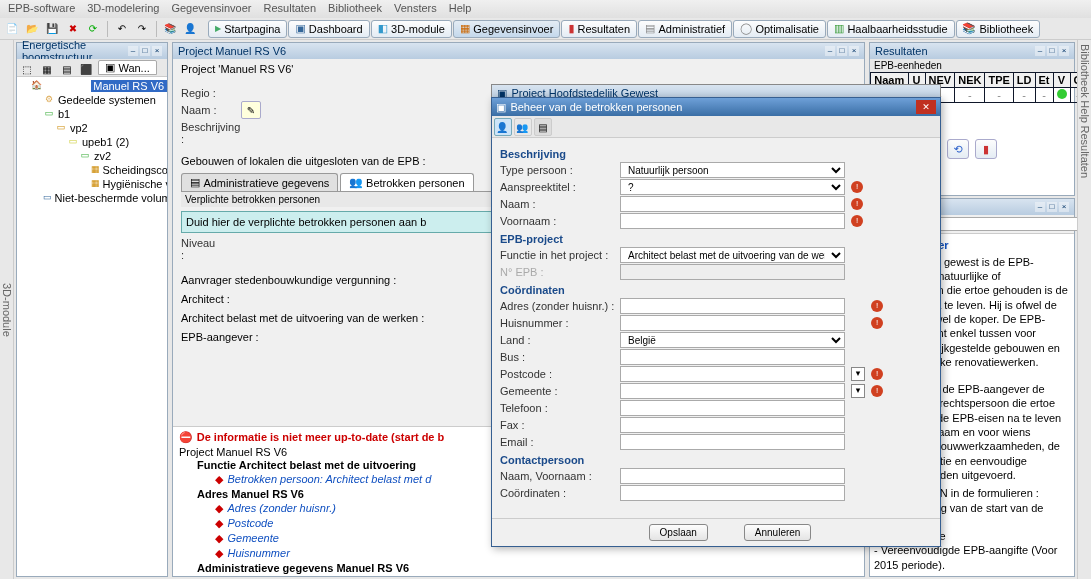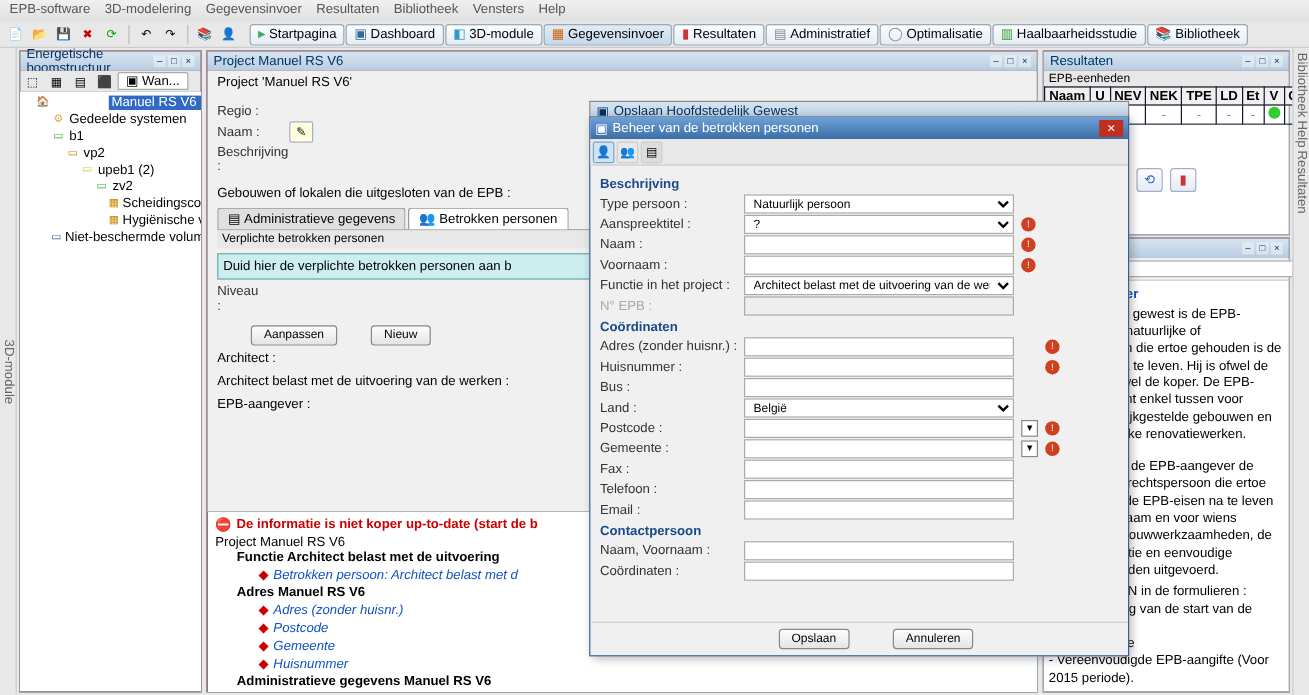--- a/index.html
+++ b/index.html
@@ -273,20 +273,21 @@
         <div style="background:#e8e8e8;padding:2px 4px;font-size:10px">Verplichte betrokken personen</div>
         <div class="subpanel"><span>Duid hier de verplichte betrokken personen aan b</span></div>
 
         <div class="form-row">
             <label style="width:40px">Niveau :</label>
             <div style="flex:1"></div>
             <select style="width:22px;height:16px"></select>
           </div>
         <div style="height:6px"></div>
         <div class="form-row">
+            <span style="flex:1">Aanvrager stedenbouwkundige vergunning :</span>
           <button class="btn">Aanpassen</button>
           <button class="btn">Nieuw</button>
           </div>
         <div class="form-row">
             <span style="flex:1">Architect :</span>
           <button class="btn">Aanpassen</button>
           <button class="btn">Nieuw</button>
           </div>
         <div class="form-row">
             <span style="flex:1">Architect belast met de uitvoering van de werken :</span>
@@ -296,21 +297,21 @@
         <div class="form-row">
             <span style="flex:1">EPB-aangever :</span>
           <button class="btn disabled">Aanpassen</button>
           <button class="btn">Nieuw</button>
           </div>
       </div>
 
       <div class="errors">
         <div class="err-title">
             <span>⛔</span>
-            <span>De informatie is niet koper up-to-date (start de b</span>
+            <span>De informatie is niet meer up-to-date (start de b</span>
           </div>
         <div style="margin-top:2px">Project Manuel RS V6</div>
         <ul>
           <li class="group">Functie Architect belast met de uitvoering</li>
           <ul>
               <li><span class="bullet">◆</span><span class="link">Betrokken persoon: Architect belast met d</span></li>
             </ul>
           <li class="group">Adres Manuel RS V6</li>
           <ul>
             <li><span class="bullet">◆</span><span class="link">Adres (zonder huisnr.)</span></li>
@@ -322,21 +323,21 @@
           <ul>
             <li></li>
 
           </ul>
         </ul>
       </div>
     </div>
 
     <div class="mini-dialog-stub">
         <span>▣</span>
-        <span>Opslaan Hoofdstedelijk Gewest</span>
+        <span>Project Hoofdstedelijk Gewest</span>
       </div>
 
     <div class="modal">
       <div class="modal-title">
         <span style="display:flex;gap:4px;align-items:center">
             <span>▣</span>
             <span>Beheer van de betrokken personen</span>
           </span>
         <span class="close">✕</span>
       </div>
@@ -360,20 +361,21 @@
             <label>Naam :</label>
             <input style="">
             <span class="warn">!</span>
           </div>
         <div class="mrow">
             <label>Voornaam :</label>
             <input style="">
             <span class="warn">!</span>
           </div>
 
+        <div class="section-head">EPB-project</div>
         <div class="mrow">
             <label>Functie in het project :</label>
             <select><option>Architect belast met de uitvoering van de werken</option></select>
           </div>
         <div class="mrow">
             <label style="color:#aaa">N° EPB :</label>
             <input disabled="" style="background: rgb(238, 238, 238);">
           </div>
 
         <div class="section-head">Coördinaten</div>
@@ -383,45 +385,45 @@
             <span style="width:20px"></span>
             <span class="warn">!</span>
           </div>
         <div class="mrow">
             <label>Huisnummer :</label>
             <input style="">
             <span style="width:20px"></span>
             <span class="warn">!</span>
           </div>
         <div class="mrow">
-            <label>Bus :</label>
-            <input style="">
-          </div>
-        <div class="mrow">
             <label>Land :</label>
             <select><option>België</option></select>
           </div>
         <div class="mrow">
+            <label>Bus :</label>
+            <input style="">
+          </div>
+        <div class="mrow">
             <label>Postcode :</label>
             <input style="">
             <span class="sq">▾</span>
             <span class="warn">!</span>
           </div>
         <div class="mrow">
             <label>Gemeente :</label>
             <input style="">
             <span class="sq">▾</span>
             <span class="warn">!</span>
           </div>
         <div class="mrow">
+            <label>Telefoon :</label>
+            <input style="">
+          </div>
+        <div class="mrow">
             <label>Fax :</label>
-            <input style="">
-          </div>
-        <div class="mrow">
-            <label>Telefoon :</label>
             <input style="">
           </div>
         <div class="mrow">
             <label>Email :</label>
             <input style="">
           </div>
 
         <div class="section-head">Contactpersoon</div>
         <div class="mrow">
             <label>Naam, Voornaam :</label>

